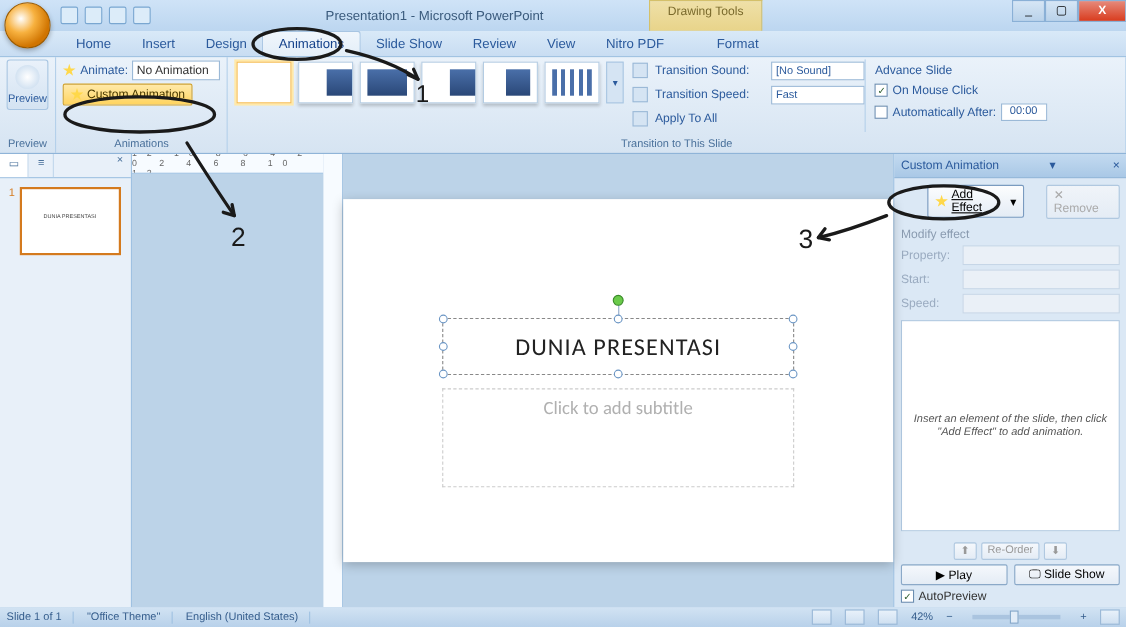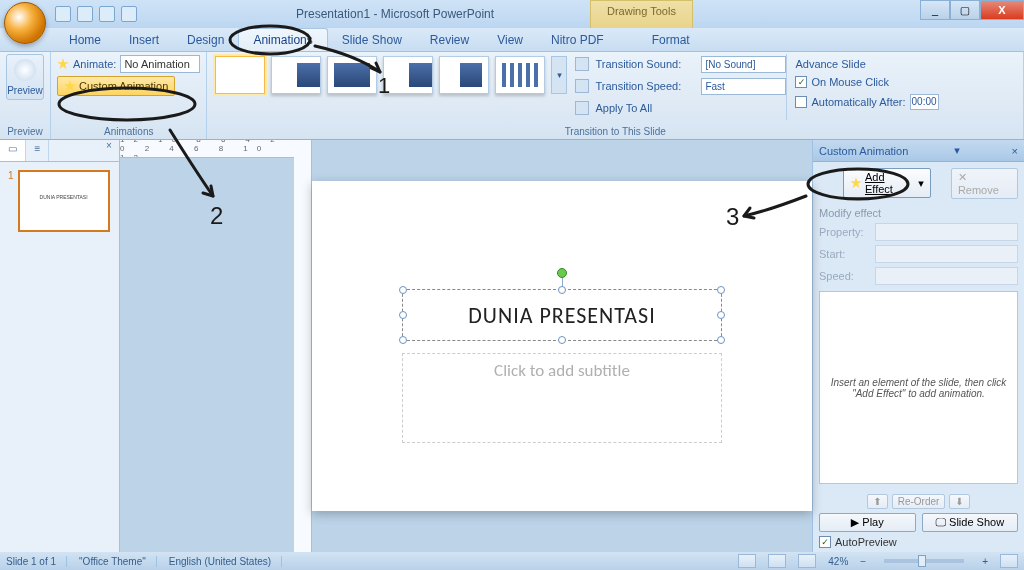--- a/index.html
+++ b/index.html
@@ -42,21 +42,21 @@
 
 .trans-opts { padding-left: 6px; }
 .trans-opts .anim-row { height: 20px; }
 .opt-label { width: 102px; color: #2b5a9c; }
 .opt-dd { width: 85px; height: 17px; background: #fff; border: 1px solid #9bb9d7; font-size: 10px; padding-left: 3px; line-height: 15px; }
 .opt-ico { width: 14px; height: 14px; background: #d5e4f3; border: 1px solid #9bb9d7; margin-right: 2px; }
 
 .adv-slide { padding: 4px 8px; }
 .adv-slide .anim-row { height: 18px; }
 .chk { width: 12px; height: 12px; border: 1px solid #6b8db1; background: #fff; display: inline-block; text-align: center; font-size: 9px; line-height: 10px; color: #2a5a2a; }
-.time-field { width: 29px; height: 16px; background: #fff; border: 1px solid #9bb9d7; font-size: 10px; text-align: center; line-height: 14px; display: inline-block; }
+.time-field { width: 42px; height: 16px; background: #fff; border: 1px solid #9bb9d7; font-size: 10px; text-align: center; line-height: 14px; display: inline-block; }
 
 
 .workspace { position: absolute; top: 140px; left: 0; right: 0; bottom: 18px; display: flex; }
 
 .slide-panel { width: 120px; background: #e8f0f9; border-right: 1px solid #9fc1e2; }
 .slide-tabs { height: 22px; display: flex; border-bottom: 1px solid #9fc1e2; font-size: 10px; }
 .slide-tab { padding: 3px 8px; border-right: 1px solid #c0d6ec; color: #4a719b; }
 .slide-tab.active { background: #fff; }
 .slide-tab-close { margin-left: auto; width: 20px; text-align: center; color: #4a719b; cursor: pointer; }
 .thumbs { padding: 8px; }

